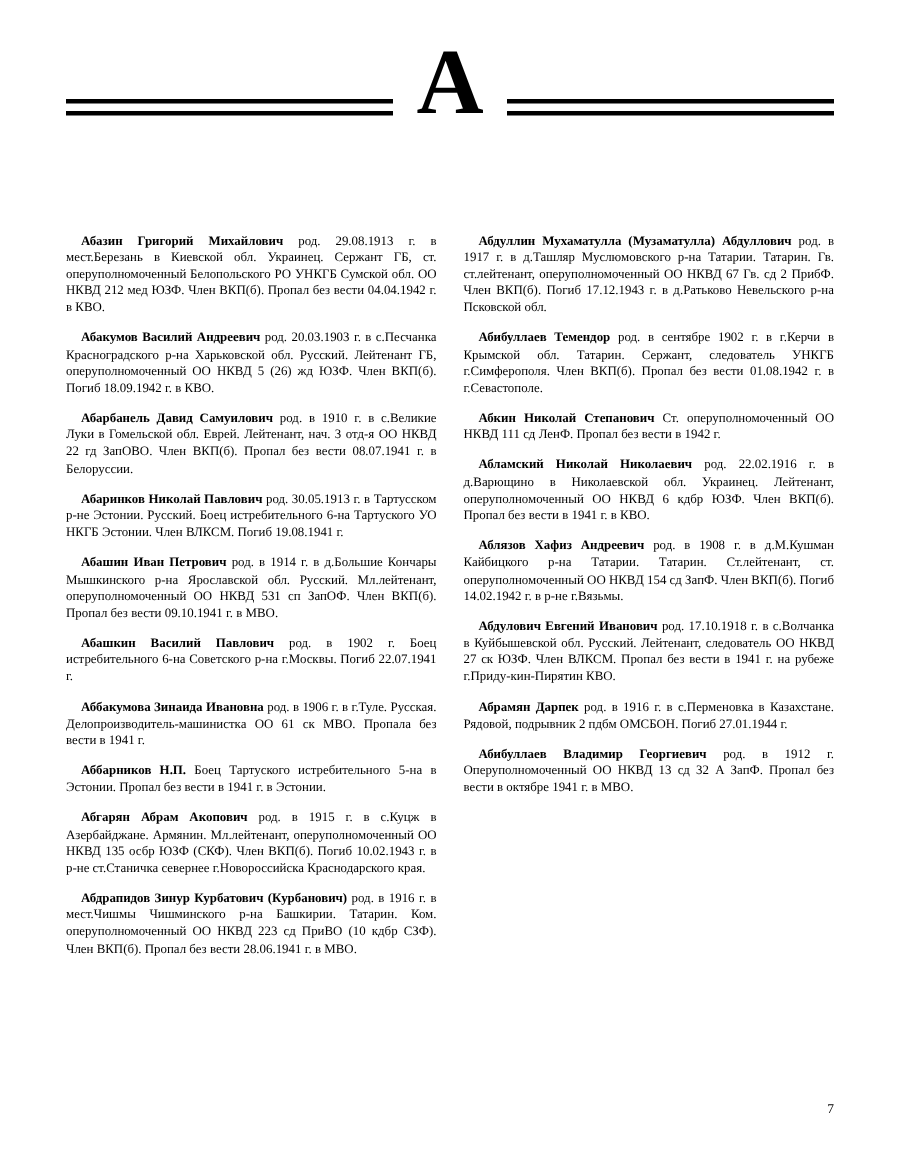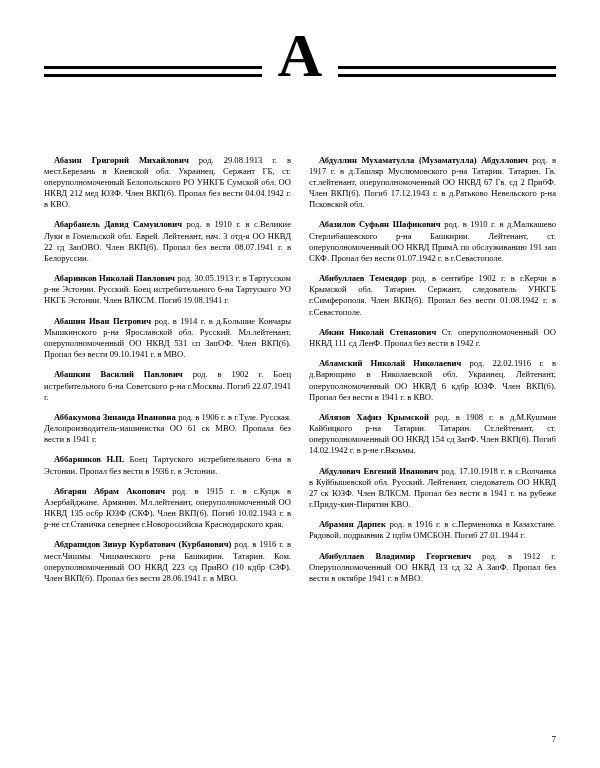--- a/index.html
+++ b/index.html
@@ -94,37 +94,37 @@
   <div class="header">
     <div class="rule-left"></div>
     <div class="rule-right"></div>
     <div class="section-letter">А</div>
   </div>
 
   <div class="columns">
 
     <div class="col">
       <p class="entry"><b>Абазин Григорий Михайлович</b><span> род. 29.08.1913 г. в мест.Березань в Киевской обл. Украинец. Сержант ГБ, ст. оперуполномоченный Белопольского РО УНКГБ Сумской обл. ОО НКВД 212 мед ЮЗФ. Член ВКП(б). Пропал без вести 04.04.1942 г. в КВО.</span></p>
+      <p class="entry"><b>Абакумов Василий Андреевич</b><span> род. 20.03.1903 г. в с.Песчанка Красноградского р-на Харьковской обл. Русский. Лейтенант ГБ, оперуполномоченный ОО НКВД 5 (26) жд ЮЗФ. Член ВКП(б). Погиб 18.09.1942 г. в КВО.</span></p>
       <p class="entry"><b>Абарбанель Давид Самуилович</b><span> род. в 1910 г. в с.Великие Луки в Гомельской обл. Еврей. Лейтенант, нач. 3 отд-я ОО НКВД 22 гд ЗапОВО. Член ВКП(б). Пропал без вести 08.07.1941 г. в Белоруссии.</span></p>
       <p class="entry"><b>Абаринков Николай Павлович</b><span> род. 30.05.1913 г. в Тартусском р-не Эстонии. Русский. Боец истребительного 6-на Тартуского УО НКГБ Эстонии. Член ВЛКСМ. Погиб 19.08.1941 г.</span></p>
       <p class="entry"><b>Абашин Иван Петрович</b><span> род. в 1914 г. в д.Большие Кончары Мышкинского р-на Ярославской обл. Русский. Мл.лейтенант, оперуполномоченный ОО НКВД 531 сп ЗапОФ. Член ВКП(б). Пропал без вести 09.10.1941 г. в МВО.</span></p>
       <p class="entry"><b>Абашкин Василий Павлович</b><span> род. в 1902 г. Боец истребительного 6-на Советского р-на г.Москвы. Погиб 22.07.1941 г.</span></p>
       <p class="entry"><b>Аббакумова Зинаида Ивановна</b><span> род. в 1906 г. в г.Туле. Русская. Делопроизводитель-машинистка ОО 61 ск МВО. Пропала без вести в 1941 г.</span></p>
-      <p class="entry"><b>Аббарников Н.П.</b><span> Боец Тартуского истребительного 6-на в Эстонии. Пропал без вести в 1936 г. в Эстонии.</span></p>
+      <p class="entry"><b>Аббарников Н.П.</b><span> Боец Тартуского истребительного 5-на в Эстонии. Пропал без вести в 1941 г. в Эстонии.</span></p>
       <p class="entry"><b>Абгарян Абрам Акопович</b><span> род. в 1915 г. в с.Куцж в Азербайджане. Армянин. Мл.лейтенант, оперуполномоченный ОО НКВД 135 осбр ЮЗФ (СКФ). Член ВКП(б). Погиб 10.02.1943 г. в р-не ст.Станичка севернее г.Новороссийска Краснодарского края.</span></p>
       <p class="entry"><b>Абдрапидов Зинур Курбатович (Курбанович)</b><span> род. в 1916 г. в мест.Чишмы Чишминского р-на Башкирии. Татарин. Ком. оперуполномоченный ОО НКВД 223 сд ПриВО (10 кдбр СЗФ). Член ВКП(б). Пропал без вести 28.06.1941 г. в МВО.</span></p>
     </div>
 
     <div class="col">
       <p class="entry"><b>Абдуллин Мухаматулла (Музаматулла) Абдуллович</b><span> род. в 1917 г. в д.Ташляр Муслюмовского р-на Татарии. Татарин. Гв. ст.лейтенант, оперуполномоченный ОО НКВД 67 Гв. сд 2 ПрибФ. Член ВКП(б). Погиб 17.12.1943 г. в д.Ратьково Невельского р-на Псковской обл.</span></p>
-      <p class="entry"><b>Абазилов Суфьян Шафикович</b><span> род. в 1910 г. в д.Малкашево Стерлибашевского р-на Башкирии. Лейтенант, ст. оперуполномоченный ОО НКВД ПримА по обслуживанию 191 зап СКФ. Пропал без вести 01.07.1942 г. в г.Севастополе.</span></p>
       <p class="entry"><b>Абибуллаев Темендор</b><span> род. в сентябре 1902 г. в г.Керчи в Крымской обл. Татарин. Сержант, следователь УНКГБ г.Симферополя. Член ВКП(б). Пропал без вести 01.08.1942 г. в г.Севастополе.</span></p>
       <p class="entry"><b>Абкин Николай Степанович</b><span> Ст. оперуполномоченный ОО НКВД 111 сд ЛенФ. Пропал без вести в 1942 г.</span></p>
       <p class="entry"><b>Абламский Николай Николаевич</b><span> род. 22.02.1916 г. в д.Варющино в Николаевской обл. Украинец. Лейтенант, оперуполномоченный ОО НКВД 6 кдбр ЮЗФ. Член ВКП(б). Пропал без вести в 1941 г. в КВО.</span></p>
-      <p class="entry"><b>Аблязов Хафиз Крымской</b><span> род. в 1908 г. в д.М.Кушман Кайбицкого р-на Татарии. Татарин. Ст.лейтенант, ст. оперуполномоченный ОО НКВД 154 сд ЗапФ. Член ВКП(б). Погиб 14.02.1942 г. в р-не г.Вязьмы.</span></p>
+      <p class="entry"><b>Аблязов Хафиз Андреевич</b><span> род. в 1908 г. в д.М.Кушман Кайбицкого р-на Татарии. Татарин. Ст.лейтенант, ст. оперуполномоченный ОО НКВД 154 сд ЗапФ. Член ВКП(б). Погиб 14.02.1942 г. в р-не г.Вязьмы.</span></p>
       <p class="entry"><b>Абдулович Евгений Иванович</b><span> род. 17.10.1918 г. в с.Волчанка в Куйбышевской обл. Русский. Лейтенант, следователь ОО НКВД 27 ск ЮЗФ. Член ВЛКСМ. Пропал без вести в 1941 г. на рубеже г.Приду-кин-Пирятин КВО.</span></p>
       <p class="entry"><b>Абрамян Дарпек</b><span> род. в 1916 г. в с.Перменовка в Казахстане. Рядовой, подрывник 2 пдбм ОМСБОН. Погиб 27.01.1944 г.</span></p>
       <p class="entry"><b>Абибуллаев Владимир Георгиевич</b><span> род. в 1912 г. Оперуполномоченный ОО НКВД 13 сд 32 А ЗапФ. Пропал без вести в октябре 1941 г. в МВО.</span></p>
     </div>
 
   </div>
 
   <div class="folio">7</div>
 
 </div>

